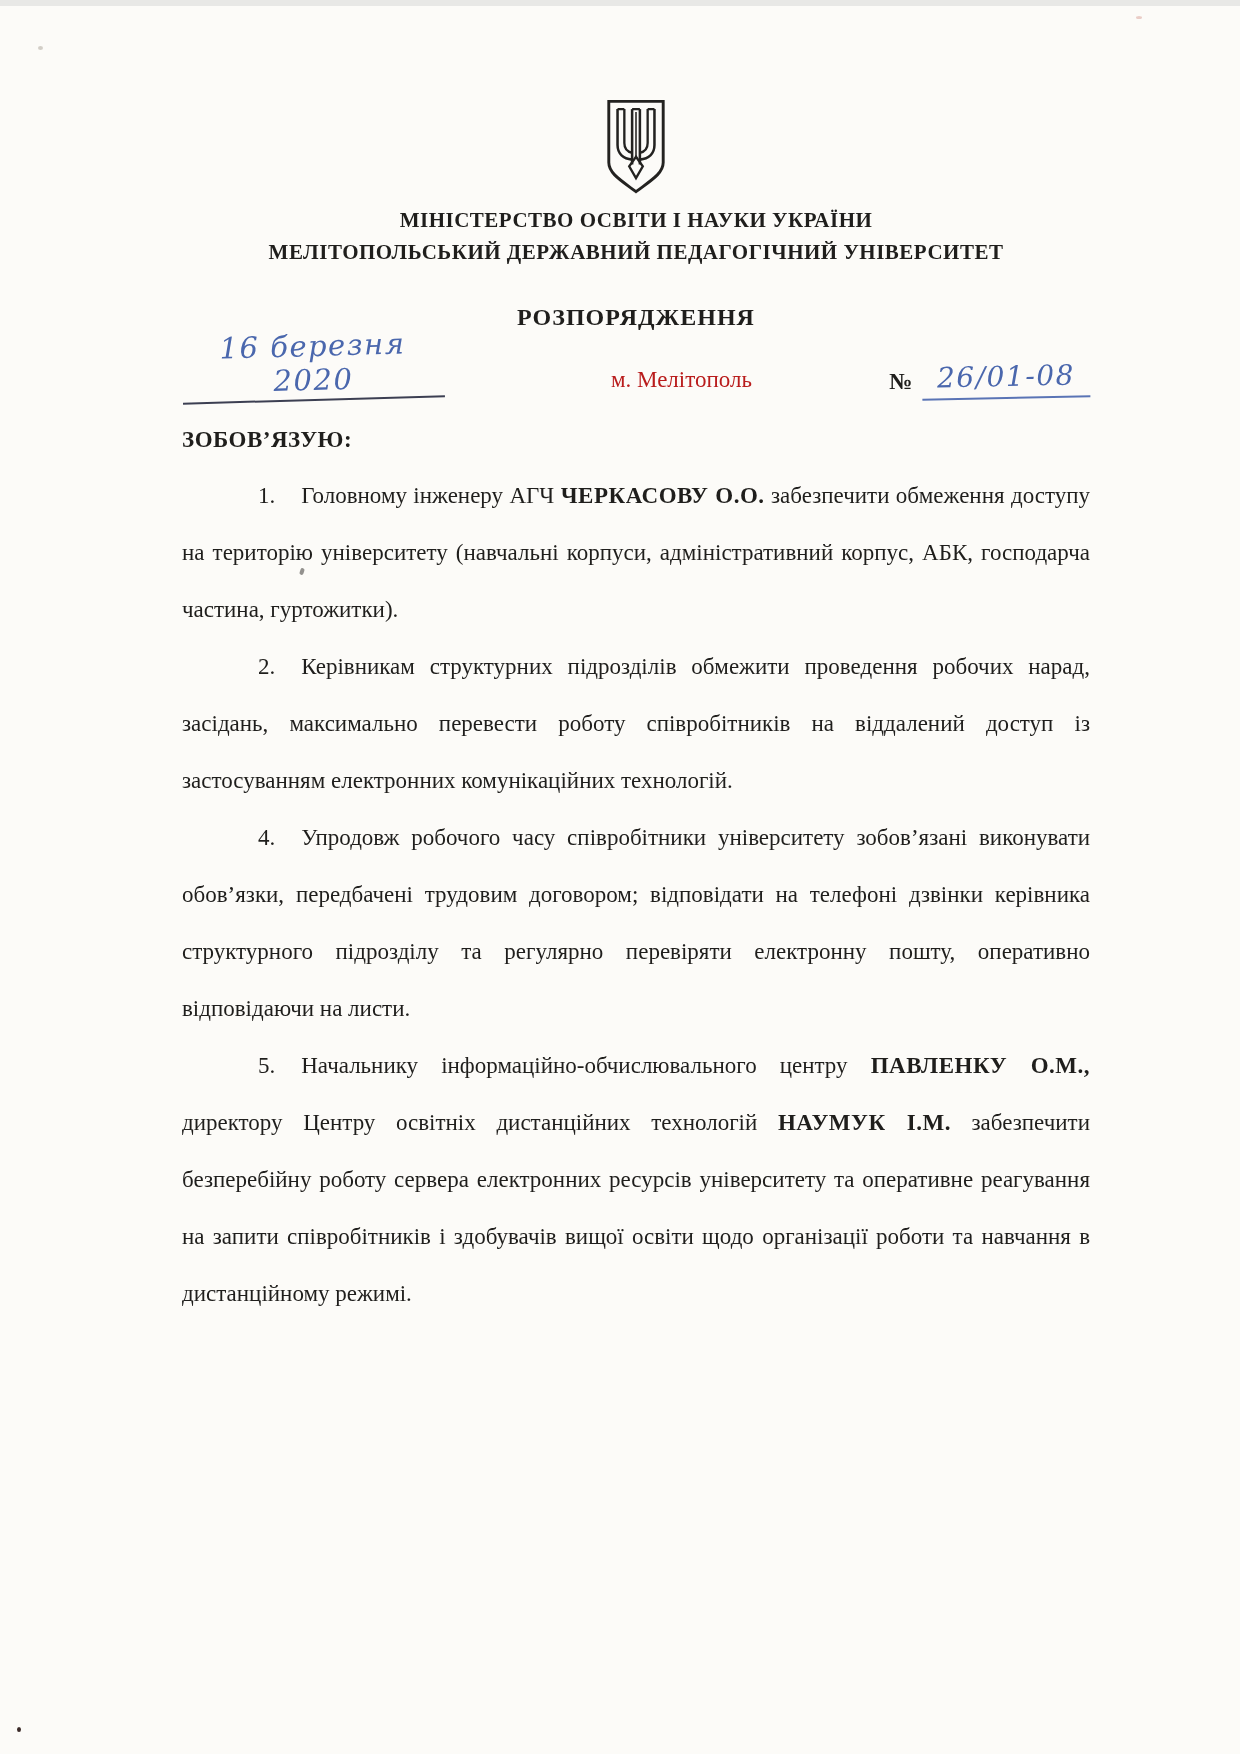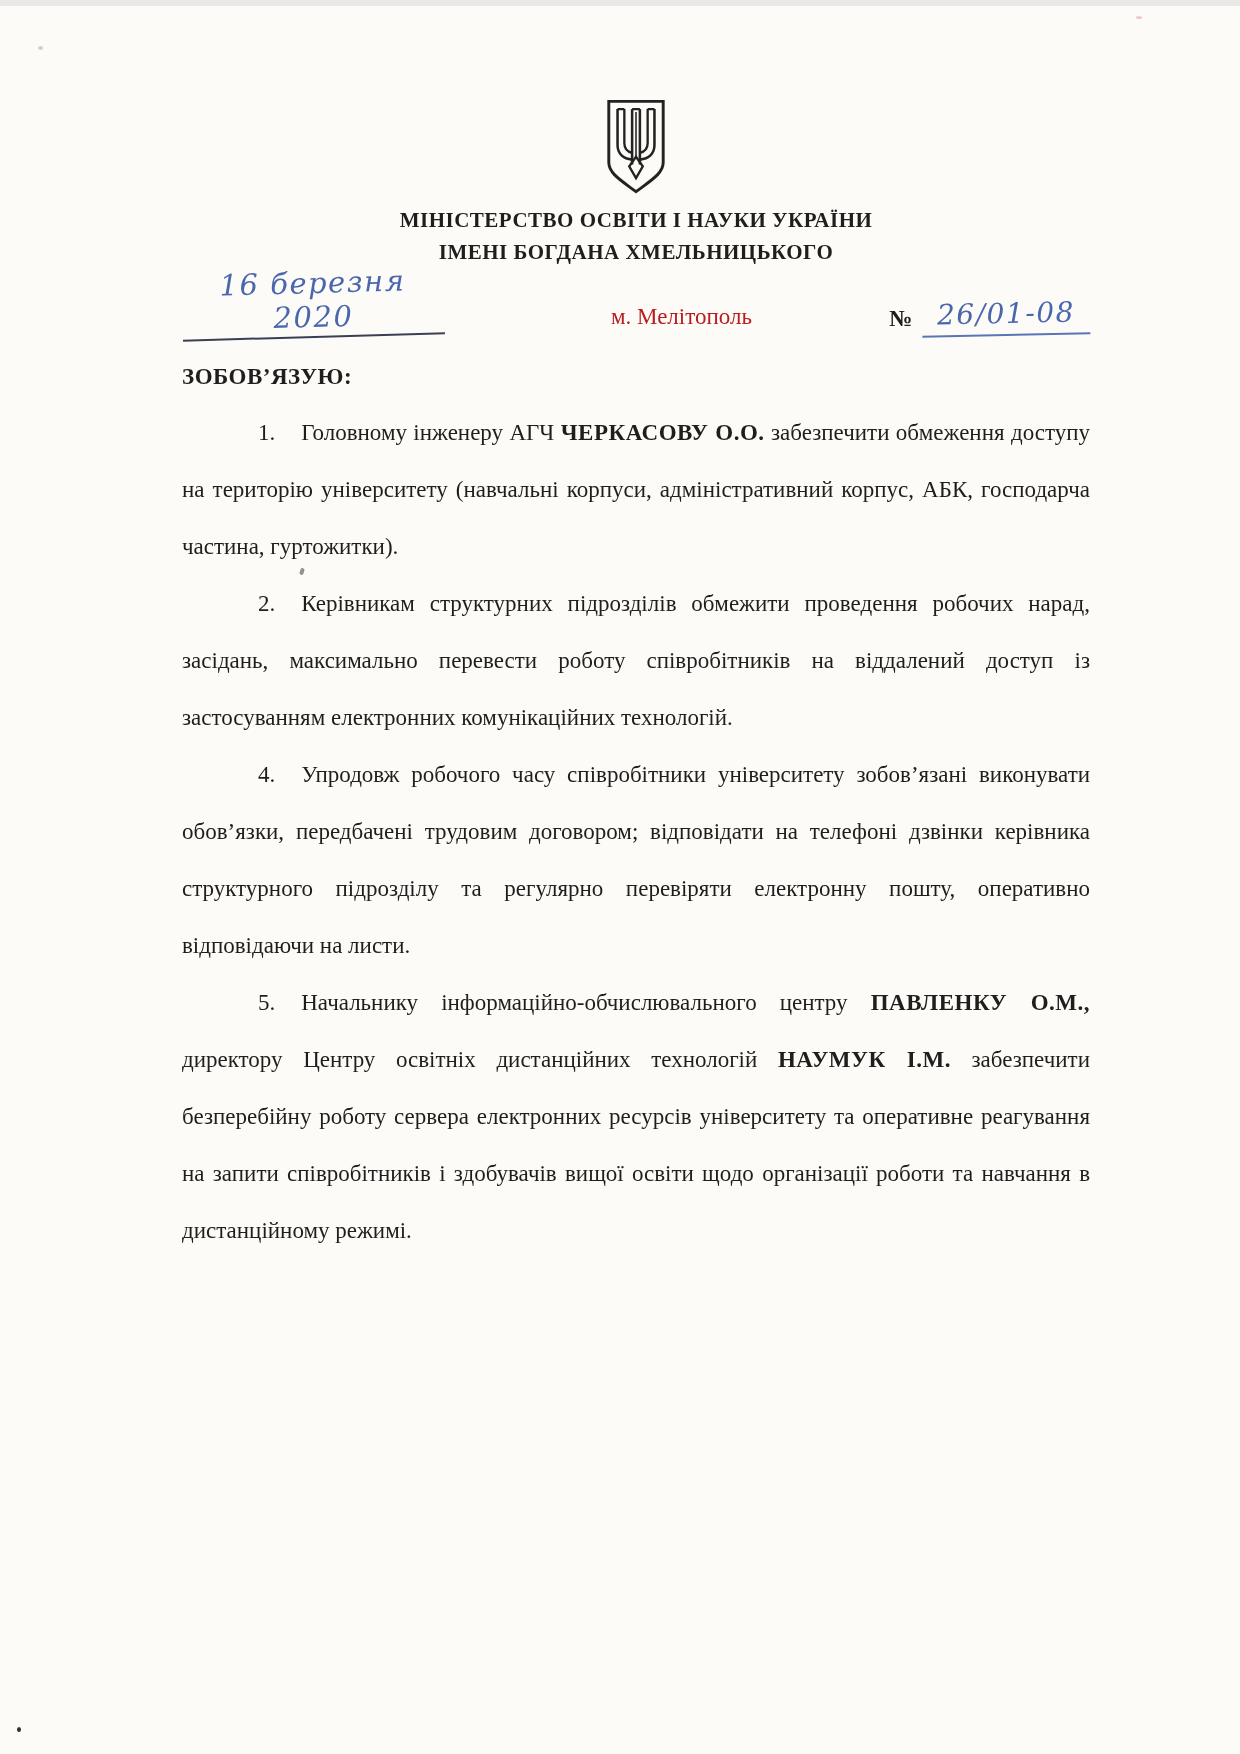--- a/index.html
+++ b/index.html
@@ -138,23 +138,24 @@
         <path d="M39,11 V68" stroke="#232220" stroke-width="2.6" fill="none"></path>
         <path d="M35,14 V60" stroke="#232220" stroke-width="1.6" fill="none"></path>
         <path d="M35,60 L42,70 L35,82 L28,70 Z" stroke="#232220" stroke-width="2.4" fill="none"></path>
         <path d="M16,11 H23 M47,11 H54 M31,11 H39" stroke="#232220" stroke-width="2.4"></path>
       </svg>
     </span>
   </div>
 
   <div class="org-header">
     <div>МІНІСТЕРСТВО ОСВІТИ І НАУКИ УКРАЇНИ</div>
-    <div>ІМЕНІ БОГДАНА ХМЕЛЬНИЦЬКОГО</div>
+    <div>МЕЛІТОПОЛЬСЬКИЙ ДЕРЖАВНИЙ ПЕДАГОГІЧНИЙ УНІВЕРСИТЕТ</div>
   </div>
 
+  <div class="doc-title">РОЗПОРЯДЖЕННЯ</div>
 
   <div class="meta-row">
     <div class="hw meta-date">16 березня 2020</div>
     <div class="meta-place">м. Мелітополь</div>
     <div class="meta-number">
       <span class="num-label">№</span>
       <span class="hw num-value">26/01-08</span>
     </div>
   </div>
 

